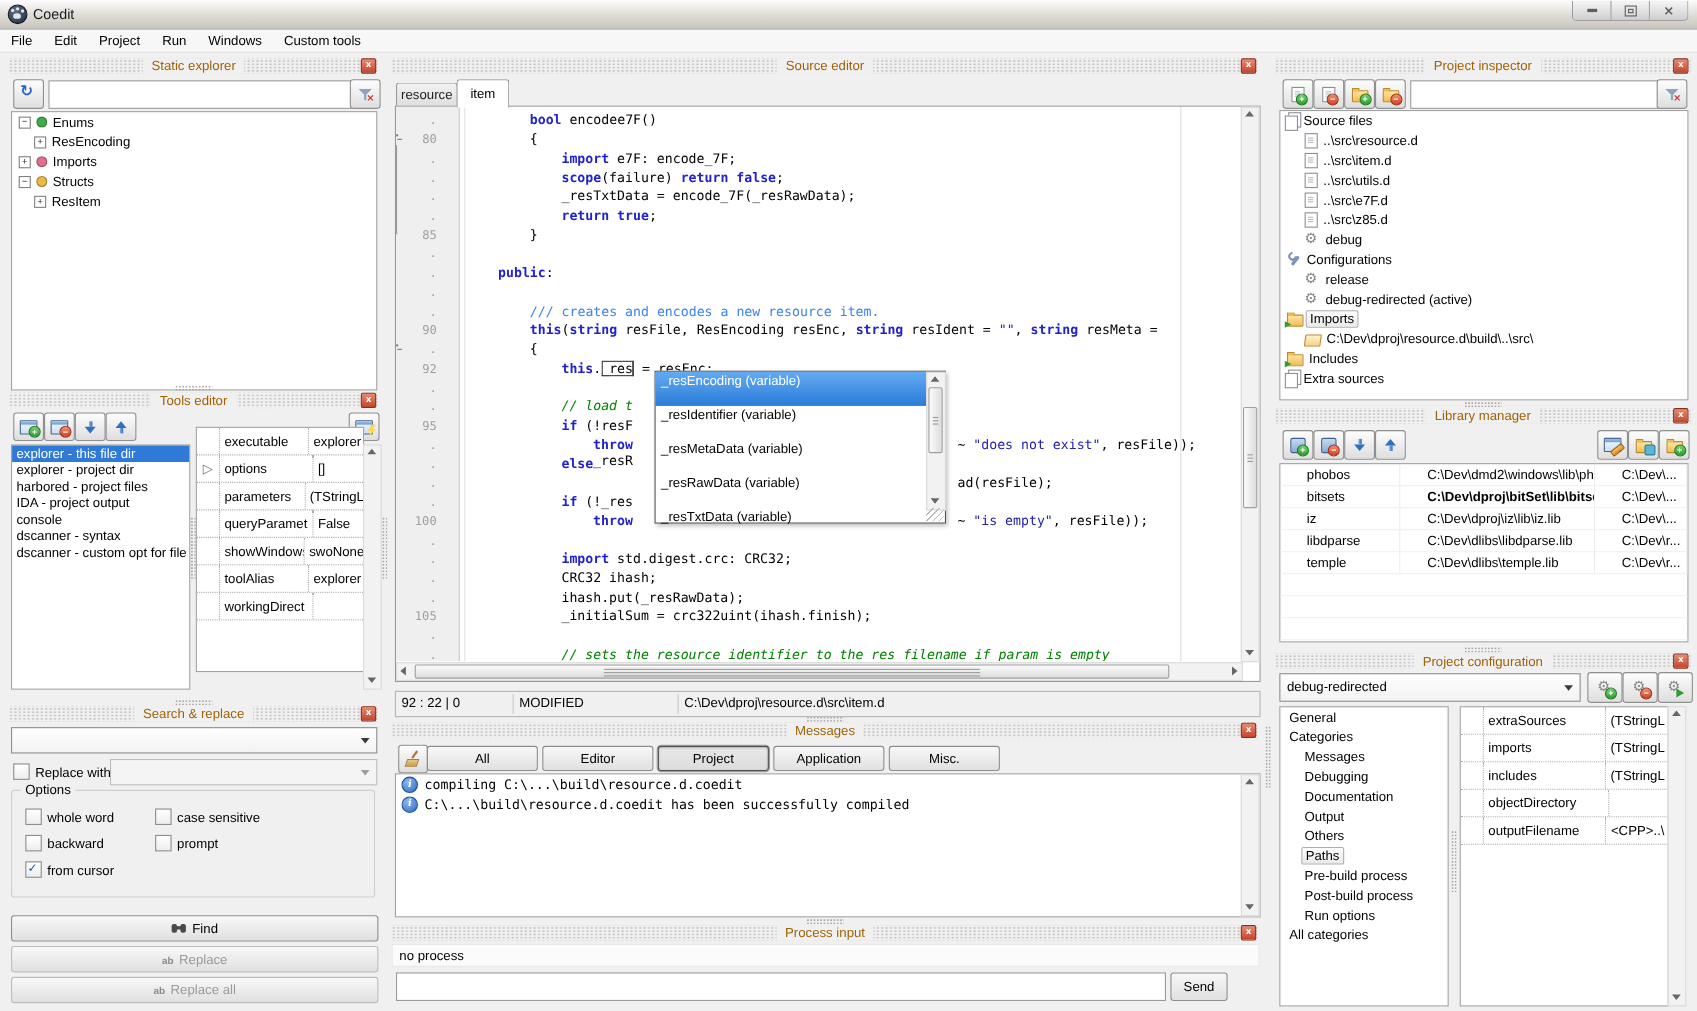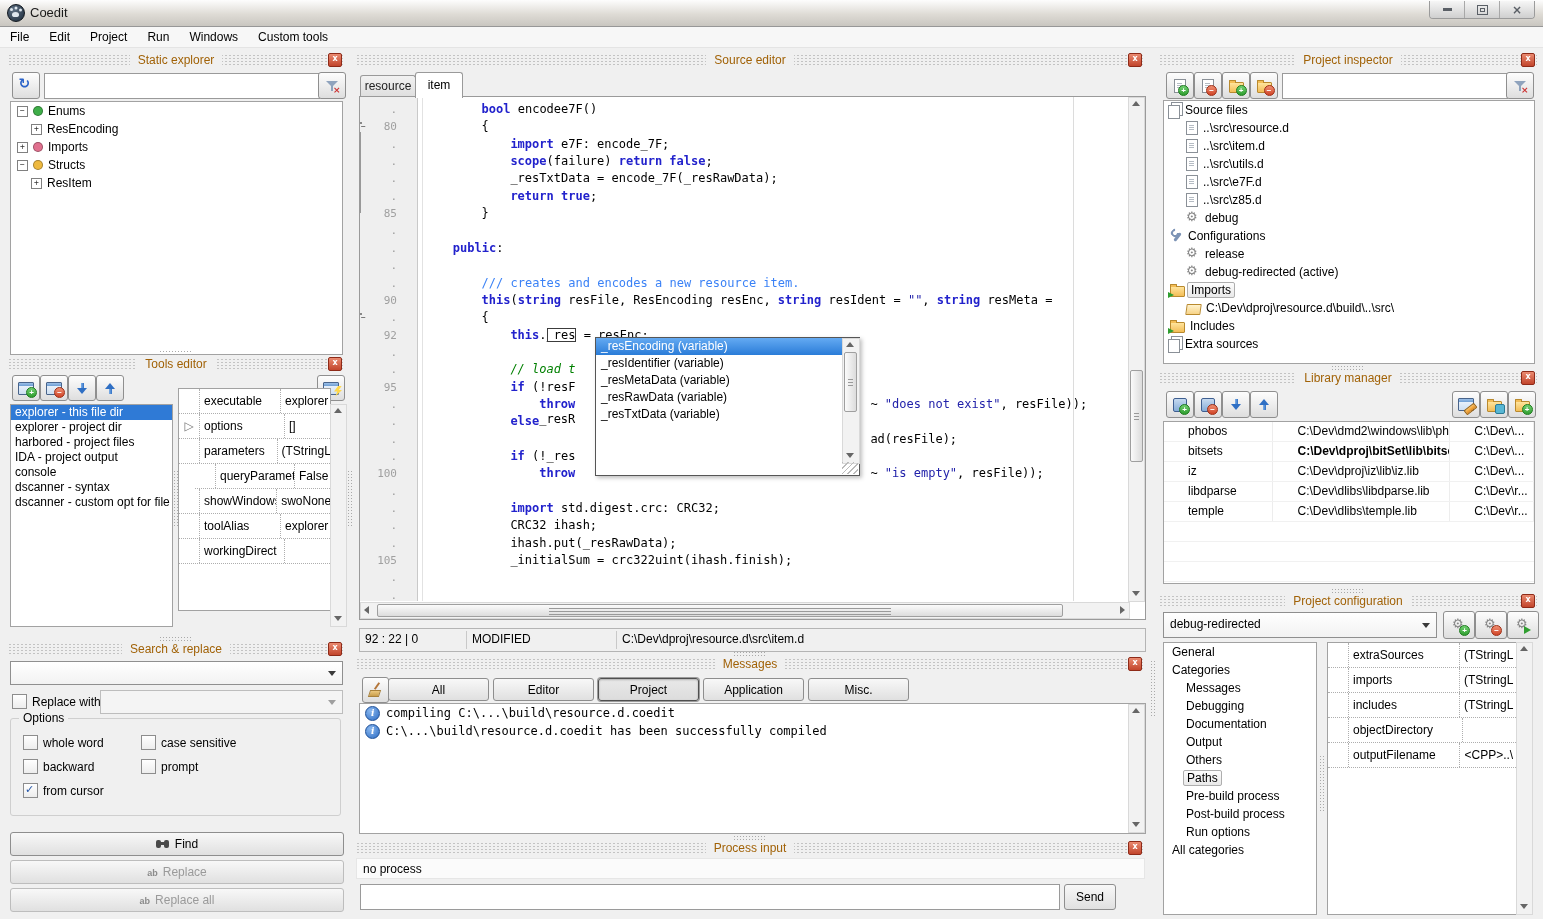--- a/index.html
+++ b/index.html
@@ -194,21 +194,21 @@
     color:#444;font:8px/7px "DejaVu Sans Mono",monospace;text-align:center}
   .foldline{position:absolute;left:50px;width:1px;background:#999}
   .foldtick{position:absolute;left:50px;width:5px;height:1px;background:#999}
   .marginline{position:absolute;top:0;bottom:0;width:1px;background:#dcdcdc}
   .statusbar{position:absolute;background:#f0f0f0;border:1px solid #b4b4b4;font-size:12px}
   .scell{position:absolute;top:3px;white-space:nowrap}
   .ssep{position:absolute;top:2px;bottom:2px;width:1px;background:#c9c9c9}
   
   .popup{position:absolute;background:#fff;border:1px solid #565656;z-index:50;
     box-shadow:2px 2px 4px rgba(0,0,0,.25)}
-  .pitem{height:17px;line-height:17px;padding-left:5px;white-space:nowrap;overflow:hidden}
+  .pitem{height:31px;line-height:17px;padding-left:5px;white-space:nowrap;overflow:hidden}
   .pitem.sel{background:linear-gradient(#64aaf2,#2a7cd8);color:#fff}
   .msgrow{display:flex;align-items:center;gap:6px;height:18px;padding-left:5px;
     font:12px/18px "DejaVu Sans Mono",monospace;white-space:nowrap}
 </style>
 </head>
 <body>
 
 <div id="app">
 
   <div class="abs titlebar">
@@ -307,21 +307,21 @@
         <div class="prow" style="height: 24px;">
           <div class="pcell-ind">▷</div>
           <div class="pcell-n" style="width: 76px;">options</div>
           <div class="pcell-v">[]</div>
         </div>
         <div class="prow" style="height: 24px;">
           <div class="pcell-ind"></div>
           <div class="pcell-n" style="width: 76px;">parameters</div>
           <div class="pcell-v">(TStringL</div>
         </div>
-        <div class="prow" style="height: 24px; margin-left: 16px;">
+        <div class="prow" style="height: 24px;">
           <div class="pcell-ind"></div>
           <div class="pcell-n" style="width: 76px;">queryParamet</div>
           <div class="pcell-v">False</div>
         </div>
         <div class="prow" style="height: 24px;">
           <div class="pcell-ind"></div>
           <div class="pcell-n" style="width: 76px;">showWindows</div>
           <div class="pcell-v">swoNone</div>
         </div>
         <div class="prow" style="height: 24px;">
@@ -407,20 +407,21 @@
           <div class="codeline" style="position: absolute; left: 150.4px; top: 403.05px; height: 17px;"><span class="tok-k">import</span><span class="tok-p"> std.digest.crc: CRC32;</span></div>
           <div class="gln" style="position: absolute; left: 0px; top: 420.4px; width: 37px; height: 17px;">.</div>
           <div class="codeline" style="position: absolute; left: 150.4px; top: 420.4px; height: 17px;"><span class="tok-p">CRC32 ihash;</span></div>
           <div class="gln" style="position: absolute; left: 0px; top: 437.75px; width: 37px; height: 17px;">.</div>
           <div class="codeline" style="position: absolute; left: 150.4px; top: 437.75px; height: 17px;"><span class="tok-p">ihash.put(_resRawData);</span></div>
           <div class="gln" style="position: absolute; left: 0px; top: 455.1px; width: 37px; height: 17px;">105</div>
           <div class="codeline" style="position: absolute; left: 150.4px; top: 455.1px; height: 17px;"><span class="tok-p">_initialSum = crc322uint(ihash.finish);</span></div>
           <div class="gln" style="position: absolute; left: 0px; top: 472.45px; width: 37px; height: 17px;">.</div>
           <div class="codeline" style="position: absolute; left: 64px; top: 472.45px; height: 17px;"></div>
           <div class="gln" style="position: absolute; left: 0px; top: 489.8px; width: 37px; height: 17px;">.</div>
+          <div class="codeline" style="position: absolute; left: 150.4px; top: 489.8px; height: 17px;"><span class="tok-c">// sets the resource identifier to the res filename if param is empty</span></div>
         </div>
       </div>
       <div class="sbtrack" style="position: absolute; left: 1128px; top: 97px; width: 15px; height: 503px;">
         <span class="sa up" style="position: absolute; left: 3px; top: 3px; width: 0px; height: 0px;"></span>
         <span class="sa dn" style="position: absolute; left: 3px; top: 493px; width: 0px; height: 0px;"></span>
         <div class="sbthumb" style="position: absolute; left: 1px; top: 272px; width: 11px; height: 90px;"></div>
       </div>
       <div class="sbtrack" style="position: absolute; left: 360px; top: 602px; width: 768px; height: 15px;">
         <span class="sa lf" style="position: absolute; left: 3px; top: 3px; width: 0px; height: 0px;"></span>
         <span class="sa rt" style="position: absolute; left: 759px; top: 3px; width: 0px; height: 0px;"></span>

